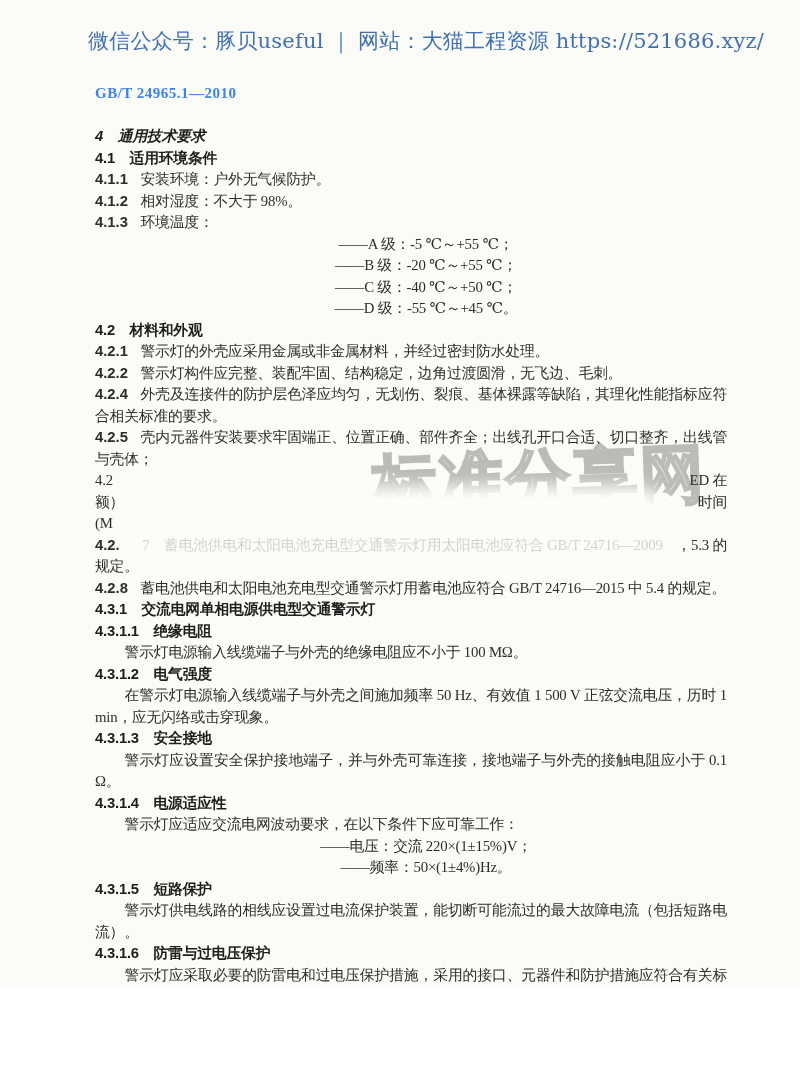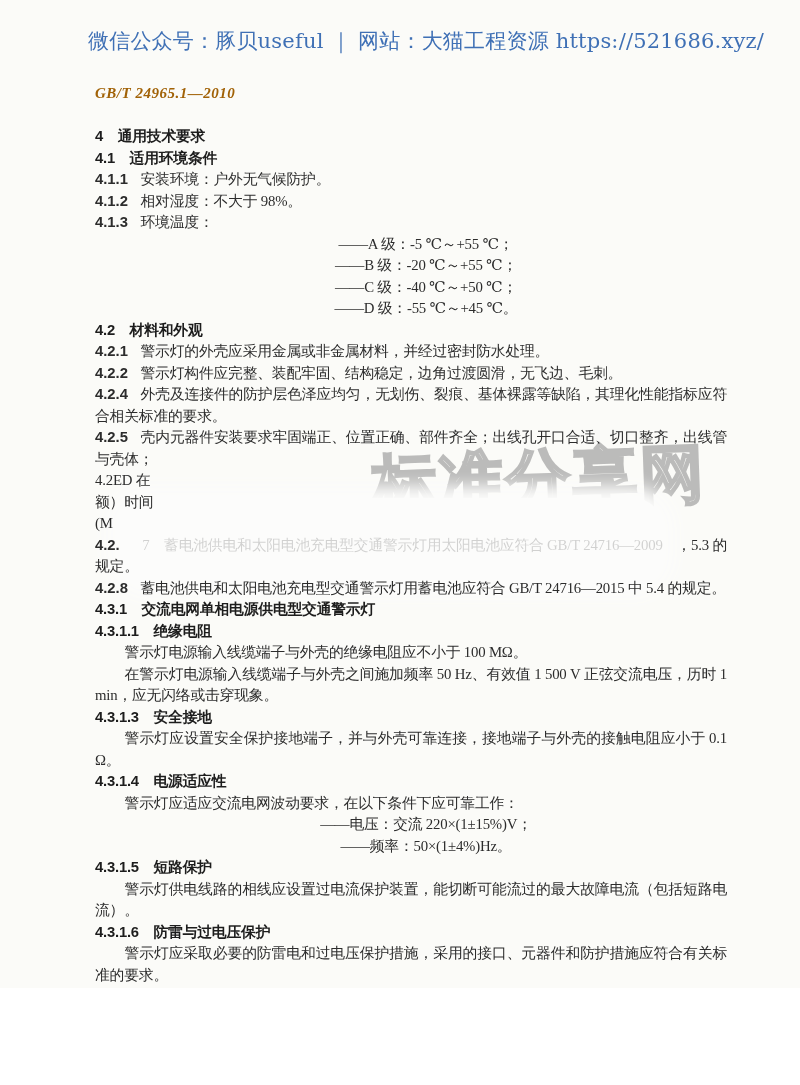--- a/index.html
+++ b/index.html
@@ -3,46 +3,46 @@
 <meta charset="utf-8">
 <style>
   html,body{margin:0;padding:0;background:#fff;}
   .page{position:relative;width:800px;height:988px;background:#fbfbf8;overflow:hidden;}
 
   .banner{position:absolute;color:#3f70b5;font-family:"DejaVu Serif",serif;
           font-size:21px;white-space:nowrap;letter-spacing:0.2px;z-index:3;}
   .banner.top{left:88px;top:27px;}
   .banner.bottom{left:84px;top:1024px;}
 
-  .docnum{position:absolute;left:95px;top:85px;z-index:2;color:#a16207;
+  .docnum{position:absolute;left:95px;top:85px;z-index:2;color:#3b82f6;
           font-family:"Liberation Serif","DejaVu Serif",serif;font-weight:700;
-          font-size:15px;letter-spacing:0.5px;font-style:italic;}
+          font-size:15px;letter-spacing:0.5px;}
 
   .watermark{position:absolute;left:372px;top:436px;z-index:0;white-space:nowrap;
              font-family:"Liberation Sans","DejaVu Sans",sans-serif;font-weight:700;
              font-size:64px;letter-spacing:3px;color:transparent;
              -webkit-text-stroke:2.5px rgba(145,145,145,0.6);
              transform:rotate(-2deg);}
 
   .blotch{position:absolute;left:118px;top:498px;width:545px;height:88px;z-index:1;
           background:#fcfcfb;box-shadow:0 0 16px 12px #fcfcfb;border-radius:30px;}
 
   .content{position:absolute;left:95px;top:126px;width:632px;z-index:2;
            font-family:"Liberation Serif","DejaVu Serif",serif;
            font-size:14.8px;line-height:21.5px;color:#2c2c2c;
            letter-spacing:-0.2px;text-align:justify;}
   .content p{margin:0;}
   .h1,.h2{font-family:"Liberation Sans","DejaVu Sans",sans-serif;font-weight:700;
           color:#1d1d1d;text-align:left;margin:0;}
-  .h1{margin-bottom:11px;}
+  .h1{margin-bottom:11px;font-style:italic;}
   .num{font-family:"Liberation Sans","DejaVu Sans",sans-serif;font-weight:700;
        margin-right:0.85em;letter-spacing:0;}
   .ind{text-indent:2em;}
   .dash{padding-left:30px;text-align:center;}
-  .frag-row{display:flex;justify-content:flex-start;}
+  .frag-row{display:flex;justify-content:space-between;}
   .s427{display:flex;align-items:baseline;}
   .s427 .faded{flex:1;opacity:0.2;filter:blur(0.6px);white-space:nowrap;
                overflow:hidden;margin:0 10px;}
 </style>
 </head>
 <body>
 
 <div class="page">
 
   <div class="banner top">微信公众号：豚贝useful ｜ 网站：大猫工程资源 https://521686.xyz/</div>
@@ -92,20 +92,21 @@
     </div>
     <p>规定。</p>
 
     <p><span class="num">4.2.8</span><span>蓄电池供电和太阳电池充电型交通警示灯用蓄电池应符合 GB/T 24716—2015 中 5.4 的规定。</span></p>
 
     <p class="h2">4.3.1　交流电网单相电源供电型交通警示灯</p>
 
     <p class="h2">4.3.1.1　绝缘电阻</p>
     <p class="ind">警示灯电源输入线缆端子与外壳的绝缘电阻应不小于 100 MΩ。</p>
 
+    <p class="h2">4.3.1.2　电气强度</p>
     <p class="ind">在警示灯电源输入线缆端子与外壳之间施加频率 50 Hz、有效值 1 500 V 正弦交流电压，历时 1 min，应无闪络或击穿现象。</p>
 
     <p class="h2">4.3.1.3　安全接地</p>
     <p class="ind">警示灯应设置安全保护接地端子，并与外壳可靠连接，接地端子与外壳的接触电阻应小于 0.1 Ω。</p>
 
     <p class="h2">4.3.1.4　电源适应性</p>
     <p class="ind">警示灯应适应交流电网波动要求，在以下条件下应可靠工作：</p>
     <p class="dash">——电压：交流 220×(1±15%)V；</p>
     <p class="dash">——频率：50×(1±4%)Hz。</p>
 

